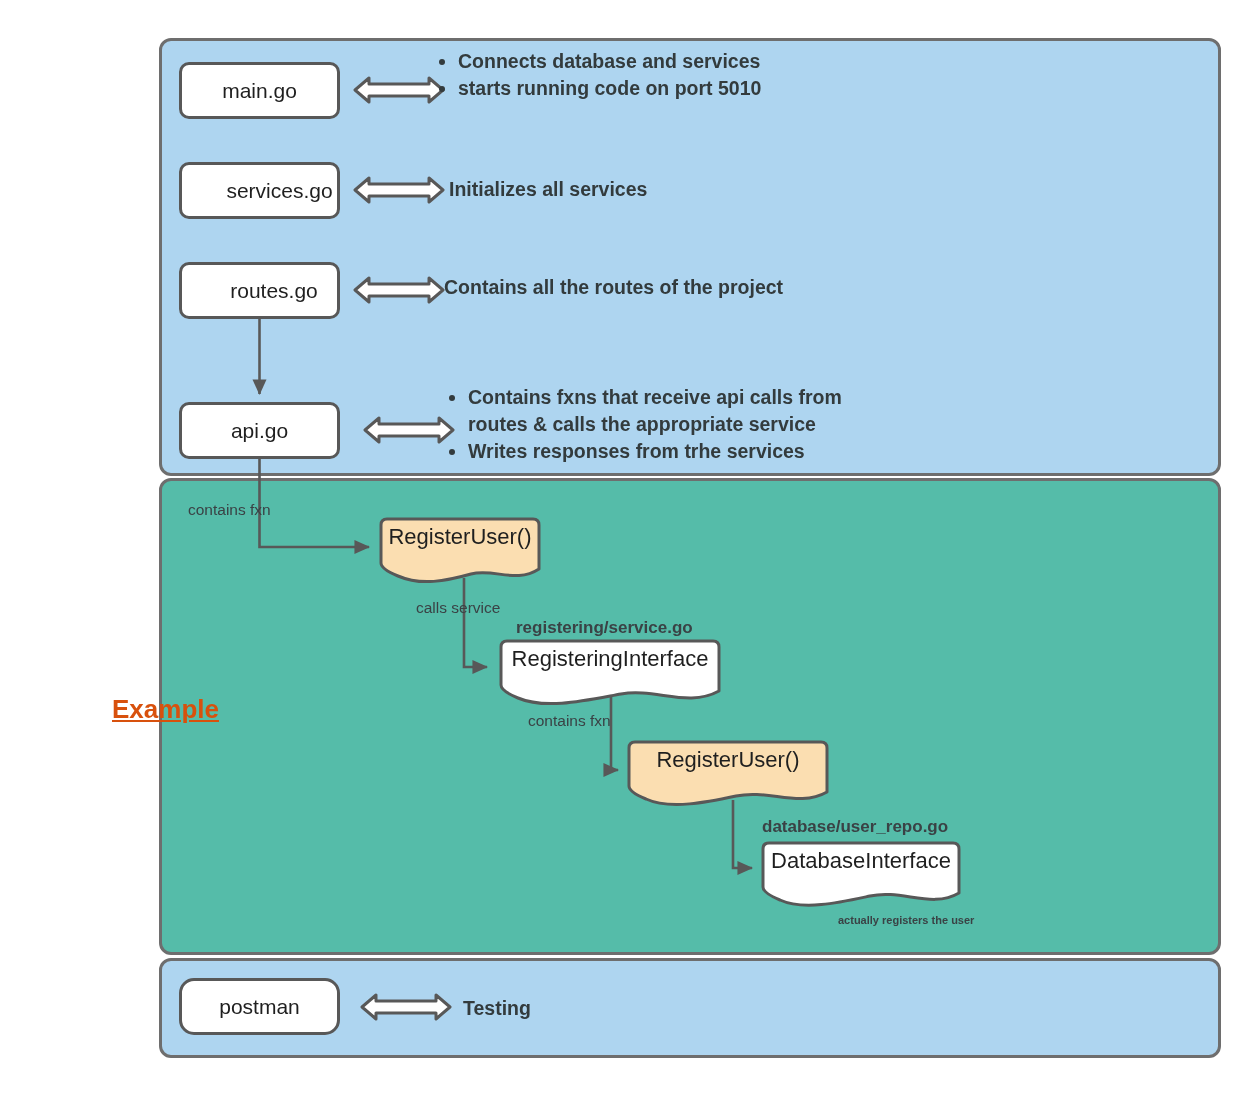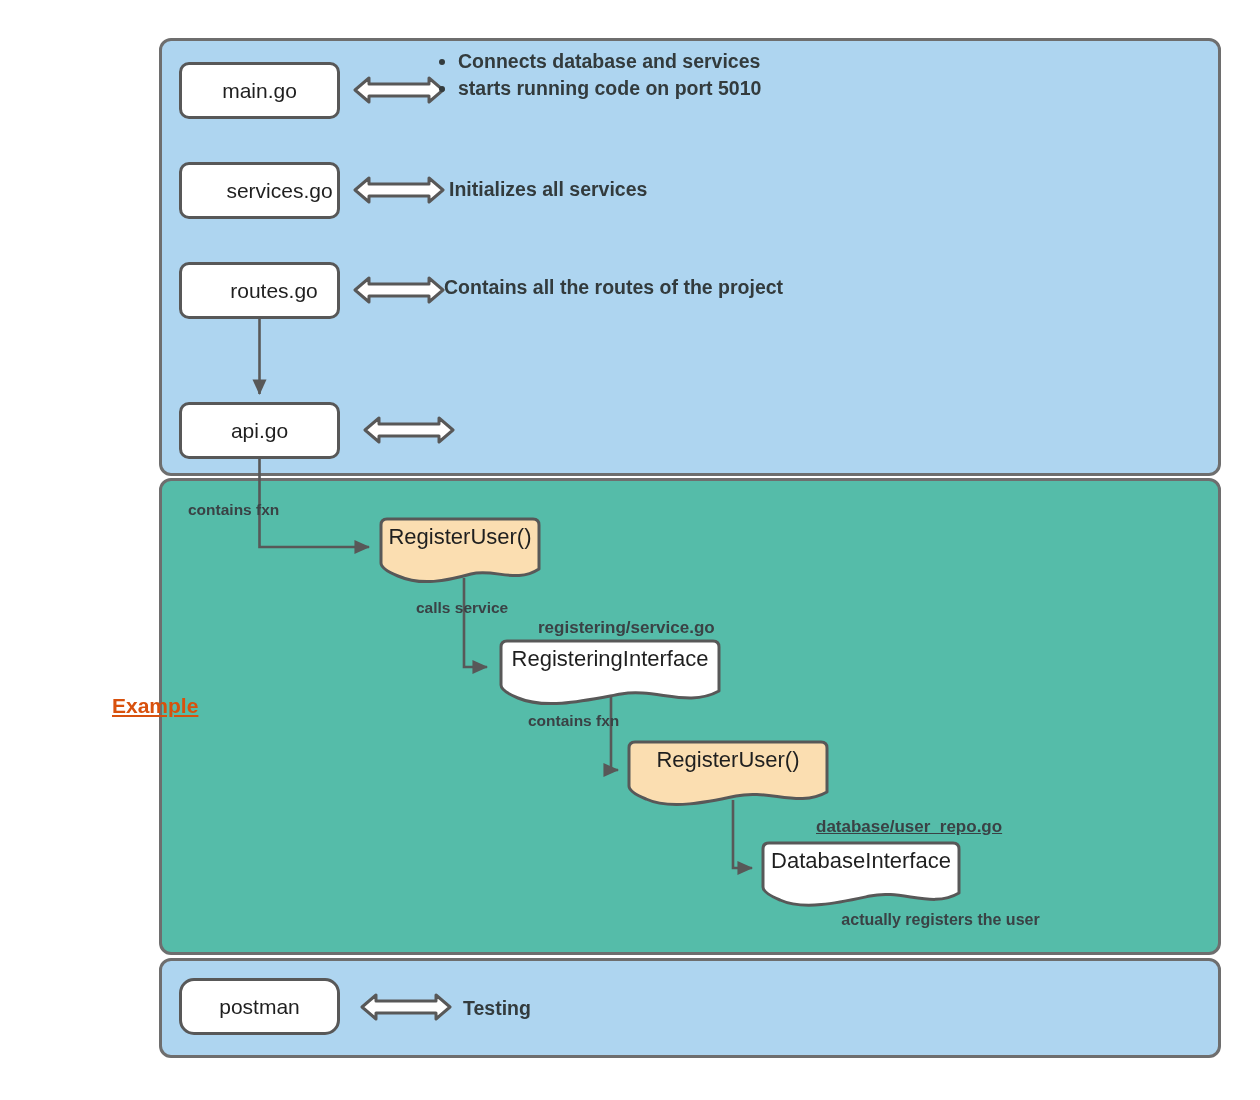--- a/index.html
+++ b/index.html
@@ -115,50 +115,49 @@
     left: 0; top: 0;
     width: 1260px; height: 1100px;
     z-index: 4;
     pointer-events: none;
   }
 
   
   .edge-label {
     position: absolute;
     font-size: 15.5px;
-    font-weight: bold;
+    font-weight: normal;
     color: #3a4245;
     z-index: 7;
     white-space: nowrap;
   }
   .file-tag {
     position: absolute;
     font-size: 17px;
     font-weight: bold;
     color: #3a4245;
     z-index: 7;
     white-space: nowrap;
-    margin-left: 22px;
   }
   .note-under {
     position: absolute;
-    font-size: 16px;
+    font-size: 11px;
     font-weight: bold;
     color: #3a4245;
     z-index: 7;
-    text-align: center;
+    text-align: left;
     line-height: 24px;
   }
 
   
   #example-label {
     position: absolute;
     left: 112px;
     top: 694px;
-    font-size: 21px;
+    font-size: 26px;
     font-weight: bold;
     color: #d8510d;
     text-decoration: underline;
     z-index: 20;
     white-space: nowrap;
   }
 </style>
 </head>
 <body>
 
@@ -222,20 +221,26 @@
   <div class="desc" style="left:444px; top:274px;">Contains all the routes of the project</div>
 
   <div class="file-box" style="left:179px; top:402px;text-align:right;">
     <span>api.go</span>
   </div>
   <div class="dbl-arrow" style="left:363px; top:413px;">
     <svg viewBox="0 0 92 34" xmlns="http://www.w3.org/2000/svg">
       <path d="M16,5 L16,11 L76,11 L76,5 L90,17 L76,29 L76,23 L16,23 L16,29 L2,17 Z" fill="#ffffff" stroke="#585858" stroke-width="3" stroke-linejoin="round"></path>
     </svg>
   </div>
+  <div class="desc" style="left:450px; top:384px;">
+    <ul>
+      <li><span>Contains fxns that receive api calls from</span><br><span>routes &amp; calls the appropriate service</span></li>
+      <li>Writes responses from trhe services</li>
+    </ul>
+  </div>
 
   <div id="example-label">Example</div>
 
   <div class="edge-label" style="left:188px; top:501px;">contains fxn</div>
 
   <div class="doc-shape" style="left:376px; top:516px; width:168px; height:70px;">
     <svg viewBox="0 0 168 70" width="168" height="70" xmlns="http://www.w3.org/2000/svg">
       <path d="M5,9 Q5,3 11,3 L157,3 Q163,3 163,9 L163,53
                C140,68 118,52 95,58 C70,65 45,70 22,60
                Q5,53 5,47 Z" fill="#fbdeb1" stroke="#585858" stroke-width="3" stroke-linejoin="round"></path>
@@ -260,21 +265,21 @@
 
   <div class="doc-shape" style="left:624px; top:739px; width:208px; height:70px;">
     <svg viewBox="0 0 208 70" width="208" height="70" xmlns="http://www.w3.org/2000/svg">
       <path d="M5,9 Q5,3 11,3 L197,3 Q203,3 203,9 L203,53
                C175,69 145,50 112,57 C84,63 46,71 22,60
                Q5,53 5,47 Z" fill="#fbdeb1" stroke="#585858" stroke-width="3" stroke-linejoin="round"></path>
     </svg>
     <div class="doc-label">RegisterUser()</div>
   </div>
 
-  <div class="file-tag" style="left:794px; top:817px;text-decoration:underline;">database/user_repo.go</div>
+  <div class="file-tag" style="left:762px; top:817px;">database/user_repo.go</div>
 
   <div class="doc-shape" style="left:758px; top:840px; width:206px; height:70px;">
     <svg viewBox="0 0 206 70" width="206" height="70" xmlns="http://www.w3.org/2000/svg">
       <path d="M5,9 Q5,3 11,3 L195,3 Q201,3 201,9 L201,53
                C174,69 144,49 112,56 C84,62 46,71 22,60
                Q5,53 5,47 Z" fill="#ffffff" stroke="#585858" stroke-width="3" stroke-linejoin="round"></path>
     </svg>
     <div class="doc-label">DatabaseInterface</div>
   </div>
 

